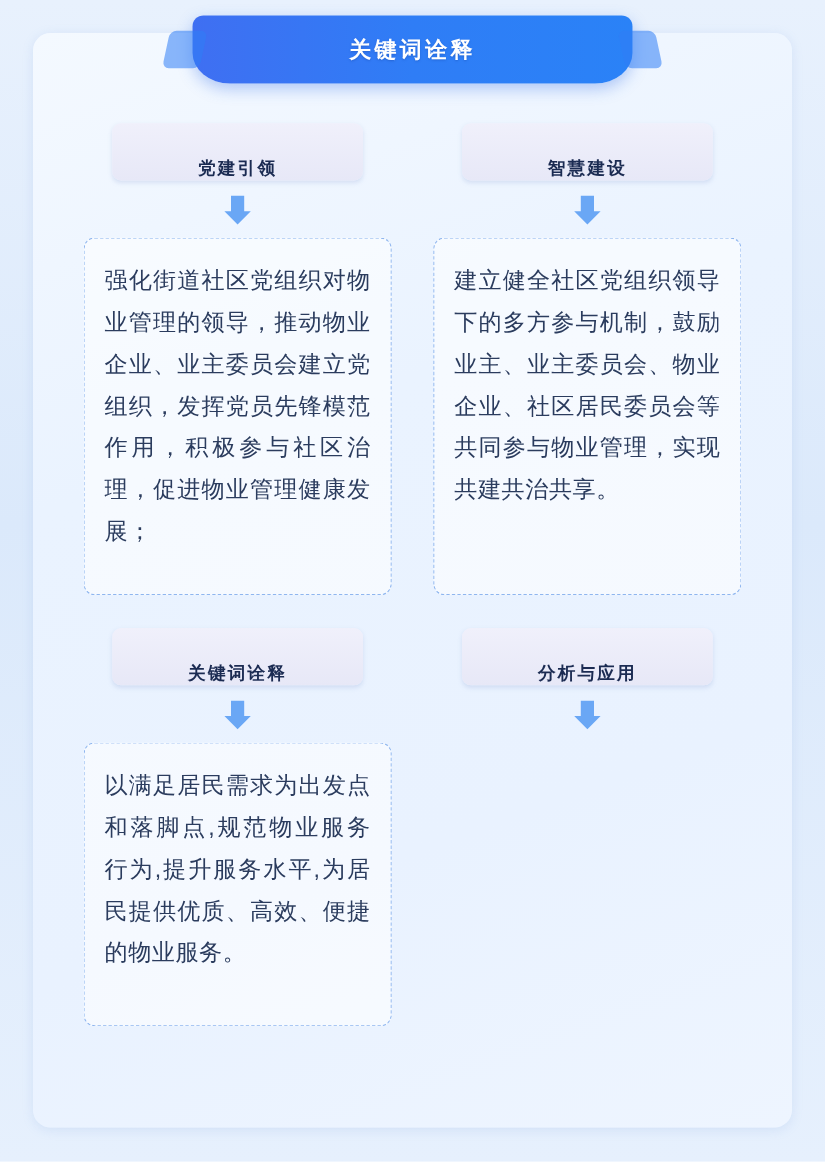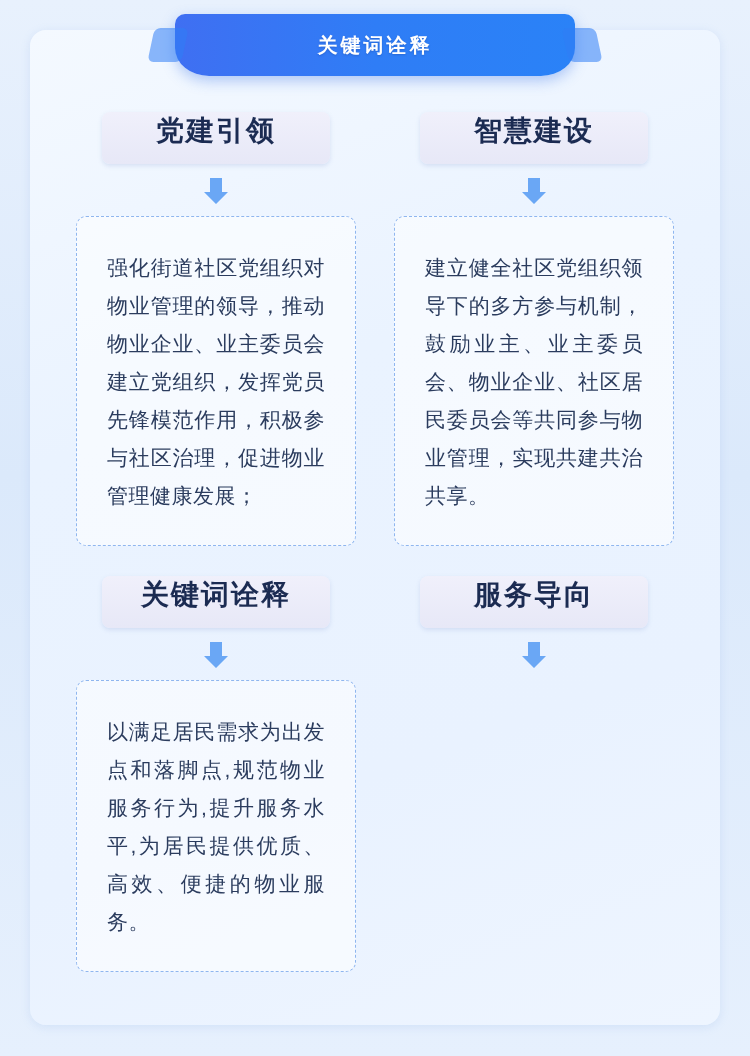--- a/index.html
+++ b/index.html
@@ -80,24 +80,24 @@
     flex-direction: column;
     align-items: center;
   }
   .pill {
     width: 228px;
     height: 52px;
     border-radius: 8px;
     background: linear-gradient(180deg, #f0f0fb 0%, #e7e8f7 100%);
     box-shadow: 0 2px 4px rgba(140, 160, 210, 0.25);
     display: flex;
-    align-items: flex-start;
+    align-items: flex-end;
     justify-content: center;
     color: #1b2b52;
-    font-size: 28px;
+    font-size: 16px;
     font-weight: bold;
     letter-spacing: 2px;
   }
   .arrow {
     margin-top: 12px;
     margin-bottom: 10px;
     width: 30px;
     height: 30px;
     display: block;
   }
@@ -105,21 +105,21 @@
     width: 100%;
     box-sizing: border-box;
     min-height: 258px;
     border: 1px dashed #8fb6ef;
     border-radius: 10px;
     background: rgba(255, 255, 255, 0.55);
     padding: 20px 18px 18px 18px;
   }
   .box.tall { min-height: 325px; }
   .box p {
-    margin: 12px;
+    margin: 0;
     color: #2b3c5e;
     font-size: 21px;
     line-height: 38px;
     text-align: justify;
     text-align-last: left;
     letter-spacing: 0.5px;
   }
 </style>
 </head>
 <body>
@@ -164,21 +164,21 @@
         <svg class="arrow" viewBox="0 0 30 30">
           <polygon points="9,2 21,2 21,16 27,16 15,28 3,16 9,16" fill="#6aa7f5"></polygon>
         </svg>
         <div class="box">
           <p>以满足居民需求为出发点和落脚点,规范物业服务行为,提升服务水平,为居民提供优质、高效、便捷的物业服务。</p>
         </div>
       </div>
 
       <div class="cell">
         <div class="pill">
-          <span>服务导向</span>
+          <span>分析与应用</span>
         </div>
         <svg class="arrow" viewBox="0 0 30 30">
           <polygon points="9,2 21,2 21,16 27,16 15,28 3,16 9,16" fill="#6aa7f5"></polygon>
         </svg>
       </div>
 
     </div>
   </div>
 </div>
 

